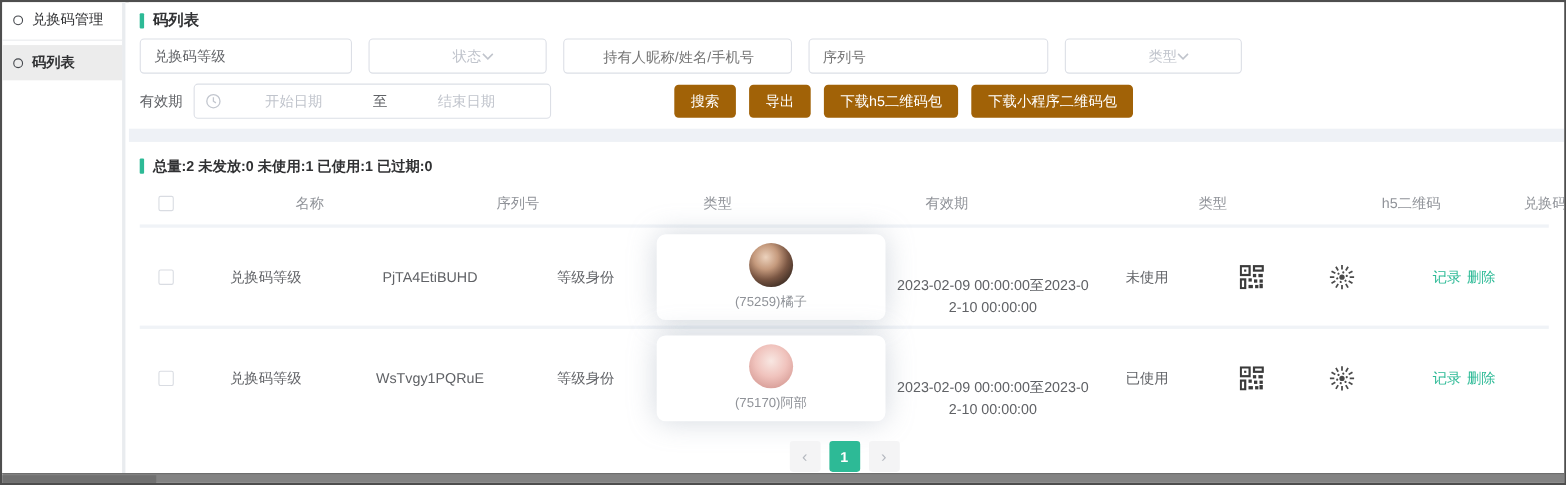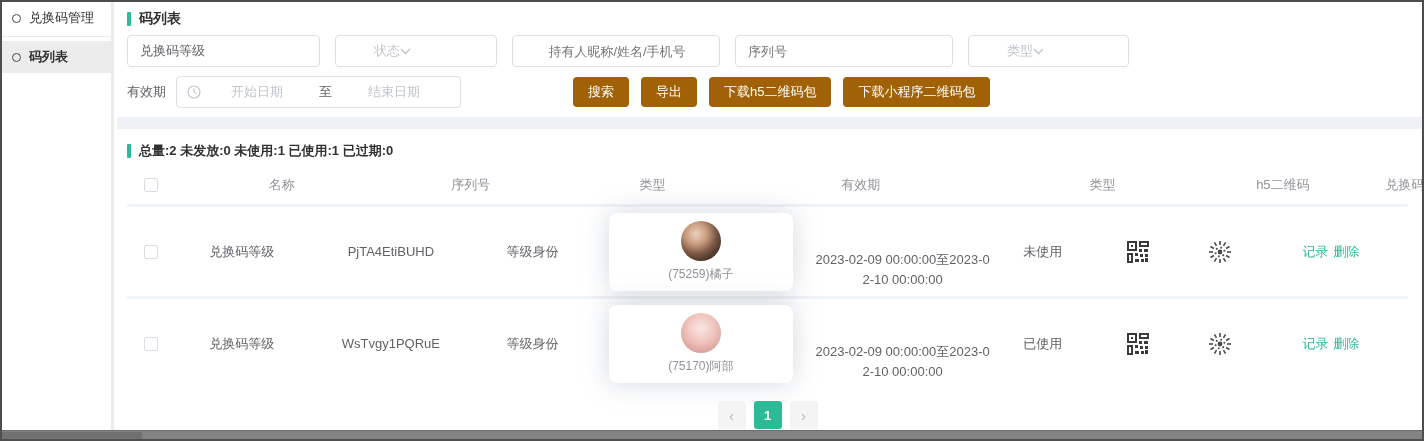--- a/index.html
+++ b/index.html
@@ -18,47 +18,47 @@
   .pad { padding:0 14px 0 10px; }
 
   .section-title { display:flex; align-items:center; gap:8px; padding-top:8px; }
   .green-bar { width:4px; height:14px; background:#2dba96; border-radius:1px; }
   .section-title span { font-size:14px; font-weight:700; color:#303133; }
 
   .filter-row1 { display:flex; gap:15px; margin-top:7px; }
   .f-input, .f-select { height:32px; border:1px solid #dcdfe6; border-radius:4px; background:#fff;
       font-size:13px; display:flex; align-items:center; padding:0 10px 0 12px; color:#c0c4cc; }
   input.f-input { color:#606266; outline:none; }
-  .f-select { justify-content:flex-start; cursor:pointer;padding-left:38px; }
+  .f-select { justify-content:center; cursor:pointer;padding-left:38px; }
   .w1{width:193px;} .w2{width:162px;} .w3{width:208px;text-align:center;} .w4{width:218px;} .w5{width:161px;}
 
   .filter-row2 { display:flex; align-items:center; margin-top:9px; }
   .validity-label { font-size:13px; color:#606266; margin-right:10px; }
-  .date-range { width:285px; height:32px; border:1px solid #dcdfe6; border-radius:4px; display:flex; align-items:center; padding:0 10px; }
+  .date-range { width:325px; height:32px; border:1px solid #dcdfe6; border-radius:4px; display:flex; align-items:center; padding:0 10px; }
   .date-range .dr-part { flex:1; text-align:center; font-size:13px; color:#c0c4cc; }
   .date-range .dr-sep { font-size:13px; color:#606266; padding:0 6px; }
   .btn-group { display:flex; gap:12px; margin-left:112px; }
   .g-btn { height:30px; padding:0 15px; background:#a16207; color:#fff; font-size:13px; border:none; border-radius:4px;
       display:flex; align-items:center; justify-content:center; cursor:pointer; font-family:inherit; }
 
   .section-gap { height:12px; background:#eef1f6; margin-top:9px; }
 
   .summary-row { display:flex; align-items:center; gap:8px; padding-top:13px; }
   .summary-row span { font-size:13px; font-weight:700; color:#303133; }
 
   
   .grid-cols { display:grid; grid-template-columns:3.7% 10.5% 12.8% 9.3% 17% 14.5% 7.4% 7.4% 5.4% 12%; align-items:center; }
   .t-header { height:38px; margin-top:6px;gap:40px; }
   .t-header .cell { font-size:13px; color:#909399; text-align:center; }
   .cell { display:flex; align-items:center; justify-content:center; text-align:center; }
   .t-row { height:92px; border-top:3px solid #f0f3f7; }
   .t-row:last-of-type { border-bottom:3px solid #f0f3f7; }
   .t-row .cell { font-size:13px; color:#606266; }
   .checkbox { width:14px; height:14px; border:1px solid #d9dce2; border-radius:2px; background:#fff; cursor:pointer; }
-  .member-box { width:184px; height:78px; background:#fff; border-radius:8px; box-shadow:0 0 26px rgba(140,152,170,.38);
+  .member-box { width:208px; height:78px; background:#fff; border-radius:8px; box-shadow:0 0 26px rgba(140,152,170,.38);
       display:flex; flex-direction:column; align-items:center; justify-content:center; gap:5px; }
   .avatar { width:40px; height:40px; border-radius:50%; }
   .avatar.a1 { background:radial-gradient(circle at 38% 32%, #ecd2bd 0%, #c59a7d 30%, #7a5643 55%, #33261f 85%); }
   .avatar.a2 { background:radial-gradient(circle at 50% 38%, #f8e7e2 0%, #f0c3bd 45%, #dca49e 75%, #c9908c 100%); }
   .member-name { font-size:12px; color:#909399; }
   .validity-text { width:100%; padding:0 4px; line-height:1.5; word-break:break-all;margin-top:36px; }
   .action-link { color:#2dba96; cursor:pointer; font-size:13px; }
   .action-link + .action-link { margin-left:5px; }
 
   

